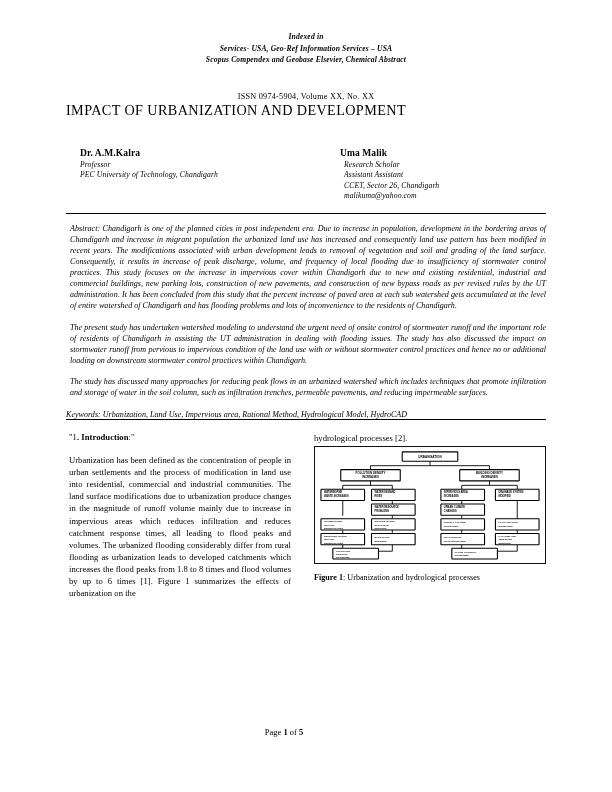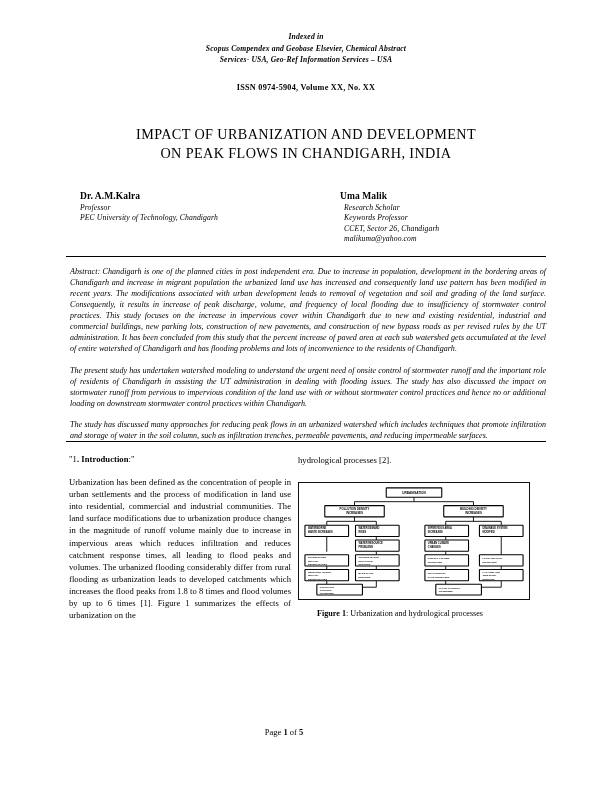--- a/index.html
+++ b/index.html
@@ -35,33 +35,32 @@
     text-align: center;
     font-style: italic;
     font-weight: bold;
     font-size: 7.6px;
     line-height: 11.6px;
     letter-spacing: 0.15px;
     margin-top: 31px;
   }
   .issn {
     text-align: center;
-    font-weight: bold;
+    font-weight: normal;
     font-size: 8.2px;
     letter-spacing: 0.25px;
-    margin-top: 17px;
+    margin-top: 26px;
   }
 
   
   .title {
-    text-align: center;
+    text-align: left;
     font-size: 14.2px;
     line-height: 19px;
     letter-spacing: 0.4px;
-    margin-top: 33px;
   }
 
   
   .authors {
     position: relative;
     margin-top: 27px;
     height: 66px;
   }
   .author-col {
     position: absolute;
@@ -120,21 +119,21 @@
     height: 180px;
   }
   .col-left {
     position: absolute;
     left: 3px;
     top: 0;
     width: 222px;
   }
   .col-right {
     position: absolute;
-    left: 232px;
+    left: 248px;
     top: 0;
     width: 232px;
   }
   .section-heading {
     font-size: 8.6px;
     letter-spacing: 0.05px;
     margin-bottom: 12px;
   }
   .section-heading b { font-weight: bold; }
   .body-text {
@@ -144,23 +143,22 @@
     letter-spacing: 0.02px;
   }
   .right-lead {
     font-size: 8.6px;
     line-height: 12.1px;
     letter-spacing: 0.02px;
   }
 
   
   .figure-wrap {
-    margin-top: 16px;
+    margin-top: 2px;
     width: 204px;
-    text-align: center;
   }
   .figure-frame {
     border: 1.6px solid #111;
     background: #ffffff;
     padding: 4px 3px 4px 3px;
     box-sizing: border-box;
     width: 232px;
     height: 118px;
     position: relative;
   }
@@ -206,54 +204,54 @@
   }
 </style>
 </head>
 <body>
 
 <div class="page">
   <div class="content">
 
     <div class="indexed">
       <div>Indexed in</div>
+      <div>Services- USA, Geo-Ref Information Services – USA</div>
       <div>Scopus Compendex and Geobase Elsevier, Chemical Abstract</div>
-      <div>Services- USA, Geo-Ref Information Services – USA</div>
     </div>
 
     <div class="issn">ISSN 0974-5904, Volume XX, No. XX</div>
 
     <div class="title">
       <div>IMPACT OF URBANIZATION AND DEVELOPMENT</div>
-      <div>ON PEAK FLOWS IN CHANDIGARH, INDIA</div>
     </div>
 
     <div class="authors">
       <div class="author-col author-left">
         <div class="author-name">Dr. A.M.Kalra</div>
         <div class="author-line">Professor</div>
         <div class="author-line">PEC University of Technology, Chandigarh</div>
       </div>
       <div class="author-col author-right">
         <div class="author-name">Uma Malik</div>
         <div class="author-line">Research Scholar</div>
-        <div class="author-line">Keywords Professor</div>
+        <div class="author-line">Assistant Assistant</div>
         <div class="author-line">CCET, Sector 26, Chandigarh</div>
         <div class="author-line">malikuma@yahoo.com</div>
       </div>
     </div>
 
     <hr class="rule rule-top">
 
     <div class="abstract-block">
       <p>Abstract: Chandigarh is one of the planned cities in post independent era. Due to increase in population, development in the bordering areas of Chandigarh and increase in migrant population the urbanized land use has increased and consequently land use pattern has been modified in recent years. The modifications associated with urban development leads to removal of vegetation and soil and grading of the land surface. Consequently, it results in increase of peak discharge, volume, and frequency of local flooding due to insufficiency of stormwater control practices. This study focuses on the increase in impervious cover within Chandigarh due to new and existing residential, industrial and commercial buildings, new parking lots, construction of new pavements, and construction of new bypass roads as per revised rules by the UT administration. It has been concluded from this study that the percent increase of paved area at each sub watershed gets accumulated at the level of entire watershed of Chandigarh and has flooding problems and lots of inconvenience to the residents of Chandigarh.</p>
       <p>The present study has undertaken watershed modeling to understand the urgent need of onsite control of stormwater runoff and the important role of residents of Chandigarh in assisting the  UT administration in dealing with flooding issues. The study has also discussed the impact on stormwater runoff from pervious to impervious condition of the land use with or without stormwater control practices and hence no or additional loading on downstream stormwater control practices within Chandigarh.</p>
       <p>The study has discussed many approaches for reducing peak flows in an urbanized watershed which includes techniques that promote infiltration and storage of water in the soil column, such as infiltration trenches, permeable pavements, and reducing impermeable surfaces.</p>
     </div>
 
+    <div class="keywords">Keywords: Urbanization, Land Use, Impervious area, Rational Method, Hydrological Model, HydroCAD</div>
     <hr class="rule rule-keywords">
 
     <div class="body-cols">
 
       <div class="col-left">
         <div class="section-heading"><span>"1</span><b>. Introduction</b><span>:"</span></div>
         <div class="body-text">Urbanization has been defined as the concentration of people in urban settlements and the process of modification in land use into residential, commercial and industrial communities. The land surface modifications due to urbanization produce changes in the magnitude of runoff volume mainly due to increase in impervious areas which reduces infiltration and reduces catchment response times, all leading to flood peaks and volumes. The urbanized flooding  considerably differ from rural flooding as urbanization leads to developed catchments which increases the flood peaks from 1.8 to 8 times and flood volumes by up to 6 times [1]. Figure 1 summarizes the effects of urbanization on the</div>
       </div>
 
       <div class="col-right">

